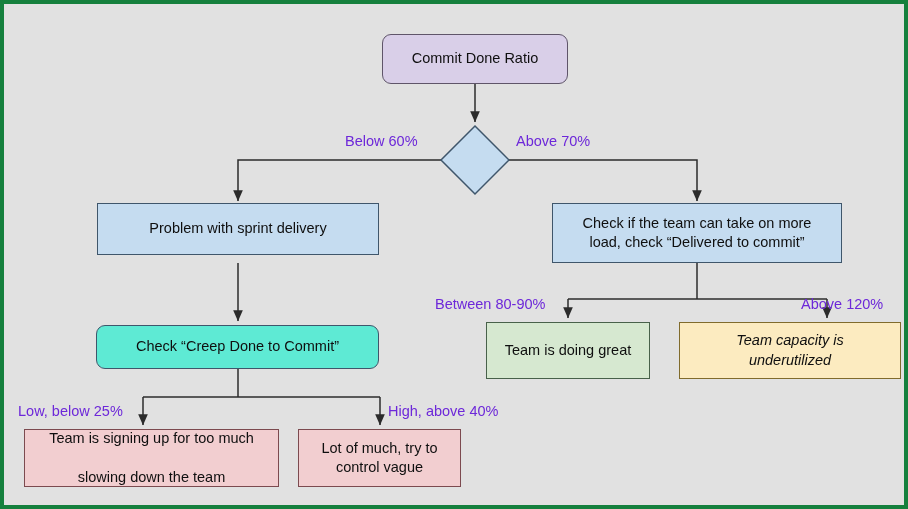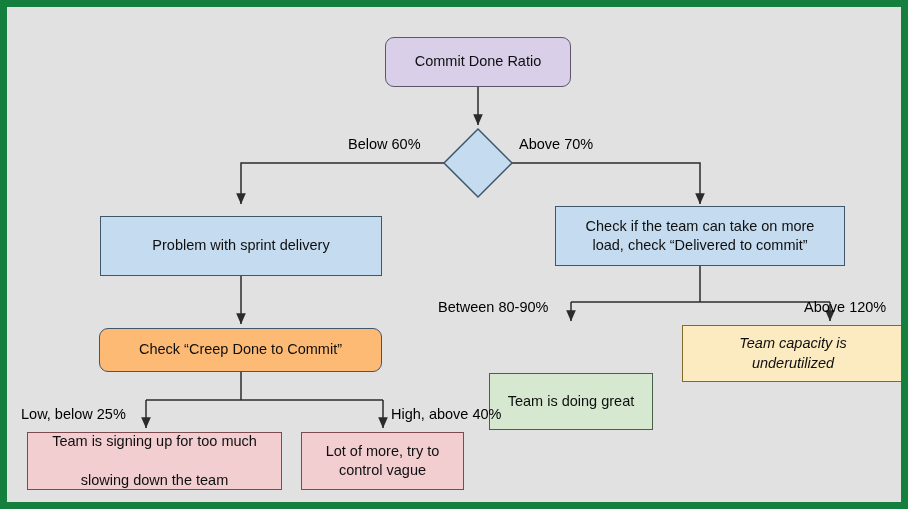--- a/index.html
+++ b/index.html
@@ -5,21 +5,21 @@
   html, body {
     margin: 0;
     padding: 0;
     background: #ffffff;
   }
   #canvas {
     position: relative;
     width: 908px;
     height: 509px;
     background: #e1e1e1;
-    border: 7px solid #15803d;
+    border: 4px solid #15803d;
     box-sizing: border-box;
     overflow: hidden;
     font-family: "Liberation Sans", sans-serif;
   }
   svg.wires {
     position: absolute;
     left: 0; top: 0;
     width: 908px; height: 509px;
     pointer-events: none;
   }
@@ -31,28 +31,28 @@
     justify-content: center;
     text-align: center;
     color: #0f0f0f;
     font-size: 14.5px;
     line-height: 1.32;
     padding: 2px 6px;
     border: 1.4px solid #45525e;
   }
   .n-purple { background: #d9cfe8; border-color: #5f5569; border-radius: 9px; }
   .n-blue   { background: #c5dcf0; border-color: #3f566b; }
-  .n-blue-r { background: #fdba74; border-color: #3f566b; border-radius: 9px; }
+  .n-blue-r { background: #5eead4; border-color: #3f566b; border-radius: 9px; }
   .n-green  { background: #d6e8d0; border-color: #48614a; }
   .n-yellow { background: #fcebc0; border-color: #806b2c; }
   .n-pink   { background: #f2ced0; border-color: #7c4a4f; }
   .edge-label {
     position: absolute;
     font-size: 14.5px;
-    color: #000000;
+    color: #6d28d9;
     white-space: nowrap;
     line-height: 1;
   }
 </style>
 </head>
 <body>
 
 <div id="canvas">
 
   <svg class="wires" viewBox="0 0 908 509">
@@ -82,57 +82,57 @@
       <path d="M376,393 L376,421" marker-end="url(#arrow)"></path>
     </g>
 
     <polygon points="471,122 505,156 471,190 437,156" fill="#c5dcf0" stroke="#3f566b" stroke-width="1.5"></polygon>
   </svg>
 
   <div class="node n-purple" style="left:378px; top:30px; width:186px; height:50px;">
     <span>Commit Done Ratio</span>
   </div>
 
-  <div class="node n-blue" style="left:93px; top:209px; width:282px; height:60px;">
+  <div class="node n-blue" style="left:93px; top:199px; width:282px; height:52px;">
     <span>Problem with sprint delivery</span>
   </div>
 
   <div class="node n-blue" style="left:548px; top:199px; width:290px; height:60px;">
     <span>
       <span>Check if the team can take on more</span><br>
       <span>load, check “Delivered to commit”</span>
     </span>
   </div>
 
   <div class="node n-blue-r" style="left:92px; top:321px; width:283px; height:44px;">
     <span>Check “Creep Done to Commit”</span>
   </div>
 
-  <div class="node n-green" style="left:482px; top:318px; width:164px; height:57px;margin-top:48px;">
+  <div class="node n-green" style="left:482px; top:318px; width:164px; height:57px;">
     <span>Team is doing great</span>
   </div>
 
   <div class="node n-yellow" style="left:675px; top:318px; width:222px; height:57px;font-style:italic;">
     <span>
       <span>Team capacity is</span><br>
       <span>underutilized</span>
     </span>
   </div>
 
   <div class="node n-pink" style="left:20px; top:425px; width:255px; height:58px;align-items:center;">
     <span>
       <span>Team is signing up for too much</span><br>
       <br>
       <span>slowing down the team</span>
     </span>
   </div>
 
   <div class="node n-pink" style="left:294px; top:425px; width:163px; height:58px;">
     <span>
-      <span>Lot of more, try to</span><br>
+      <span>Lot of much, try to</span><br>
       <span>control vague</span>
     </span>
   </div>
 
   <div class="edge-label" style="left:341px; top:130px;">Below 60%</div>
   <div class="edge-label" style="left:512px; top:130px;">Above 70%</div>
   <div class="edge-label" style="left:431px; top:293px;">Between 80-90%</div>
   <div class="edge-label" style="left:797px; top:293px;">Above 120%</div>
   <div class="edge-label" style="left:14px; top:400px;">Low, below 25%</div>
   <div class="edge-label" style="left:384px; top:400px;">High, above 40%</div>

